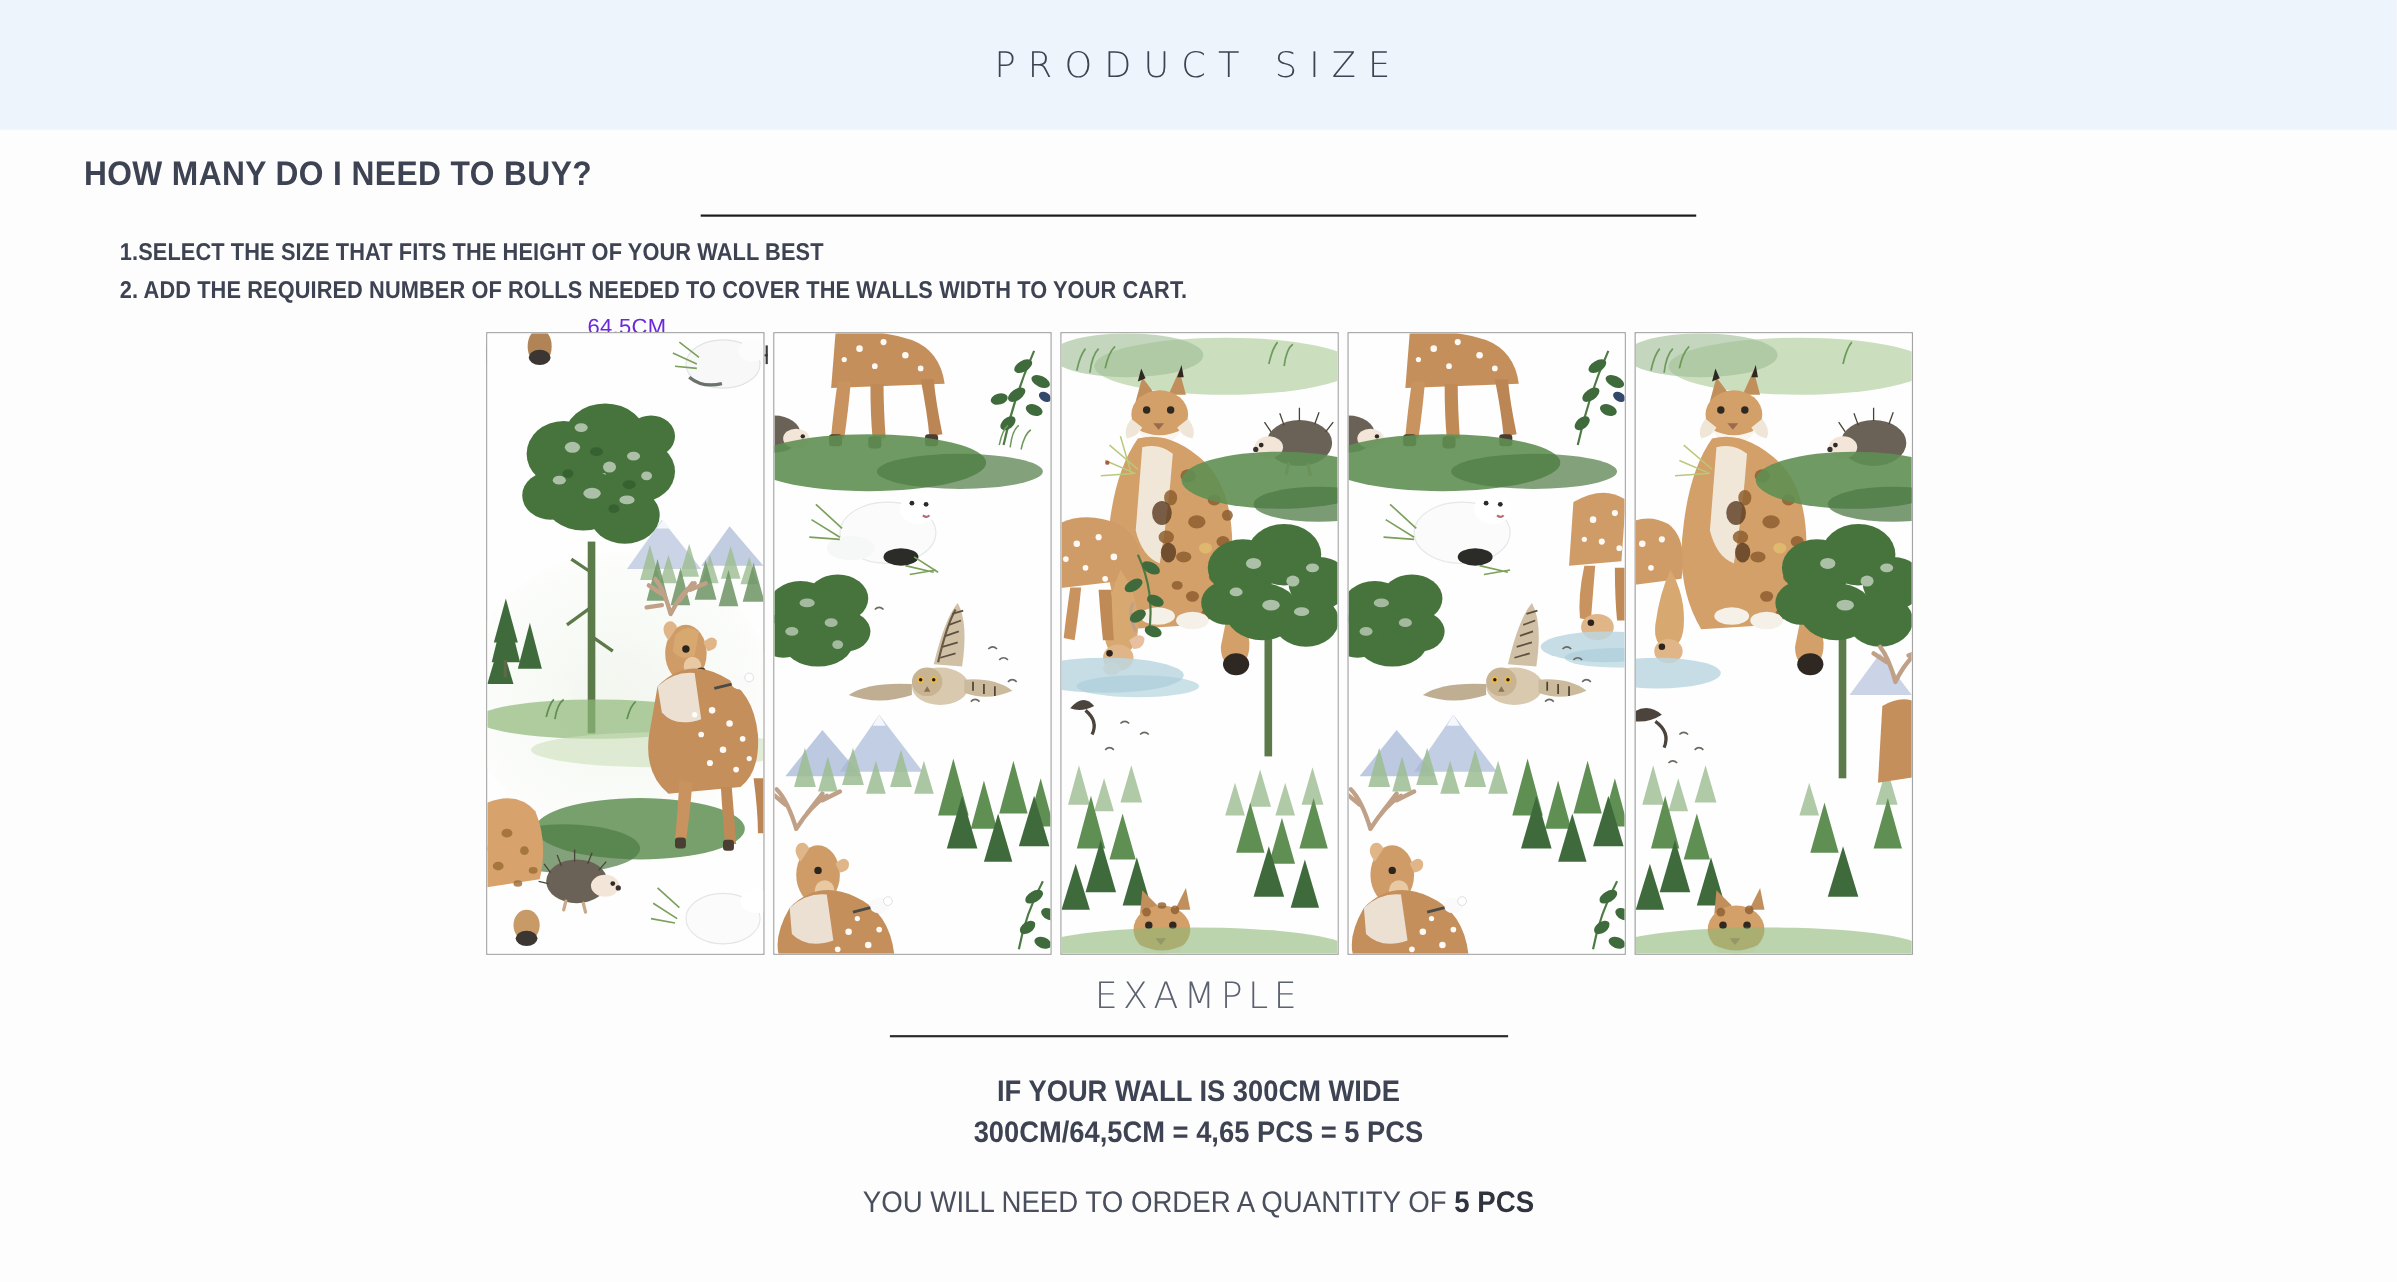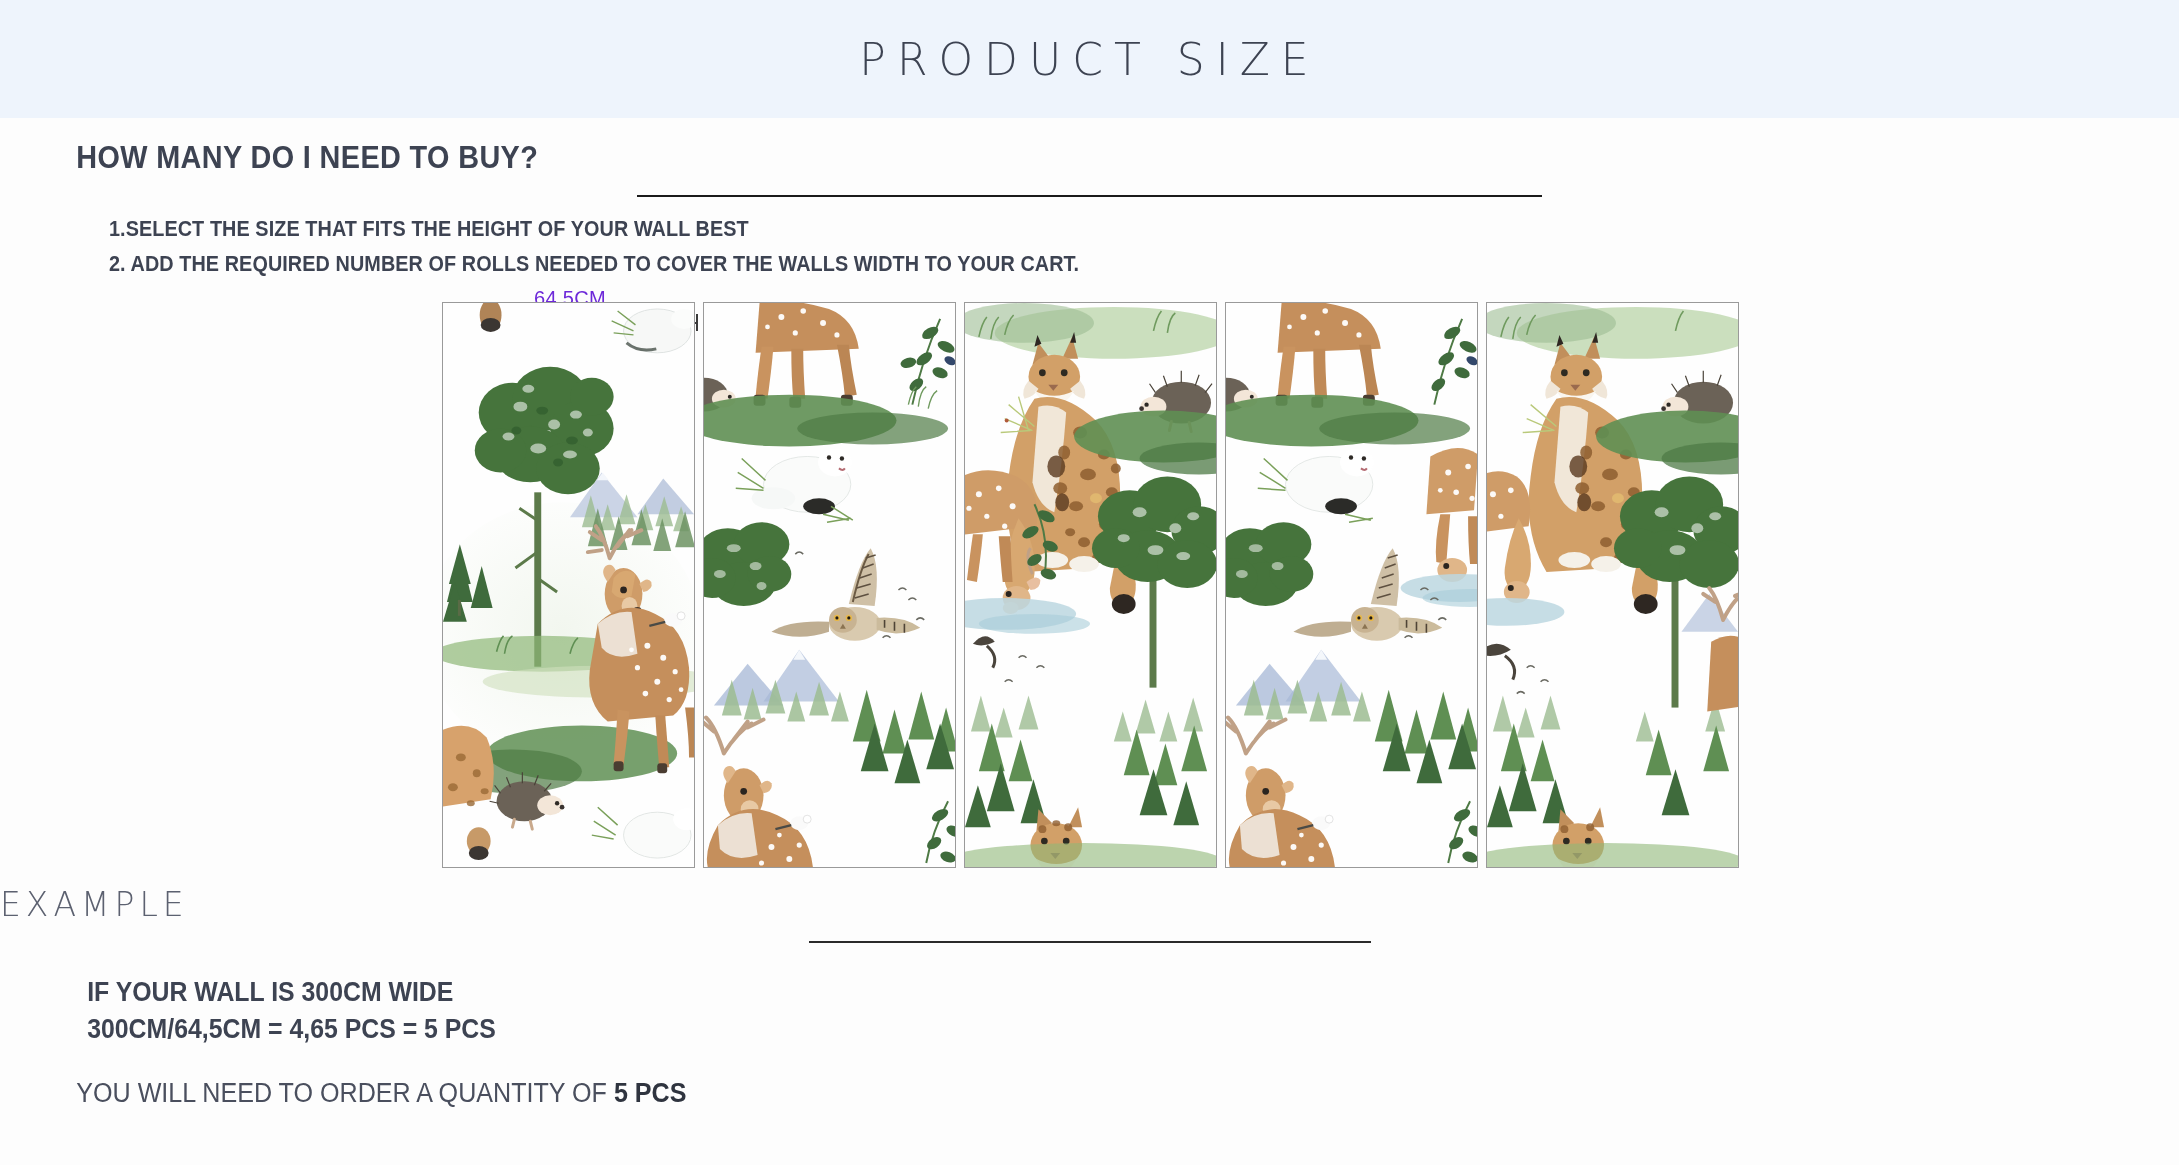--- a/index.html
+++ b/index.html
@@ -22,21 +22,21 @@
     position: absolute;
     left: 0; top: 0;
     width: 2179px;
     height: 118px;
     background: #eef4fc;
     display: flex;
     align-items: center;
     justify-content: center;
   }
   .product-size-title {
-    font-size: 44px;
+    font-size: 32px;
     font-weight: 300;
     letter-spacing: 11px;
     color: #3d4352;
     white-space: nowrap;
     font-family: "DejaVu Sans", sans-serif;
   }
 
   
   .instructions {
     position: absolute;
@@ -129,21 +129,21 @@
     flex: 0 0 auto;
   }
   .panel svg { display: block; width: 100%; height: 100%; }
 
   
   .example {
     position: absolute;
     left: 0;
     top: 885px;
     width: 2179px;
-    text-align: left;
+    text-align: center;
   }
   .example-title {
     font-size: 33px;
     font-weight: 300;
     letter-spacing: 5px;
     color: #5c6170;
     font-family: "DejaVu Sans", sans-serif;
     white-space: nowrap;
   }
   .rule-example {

